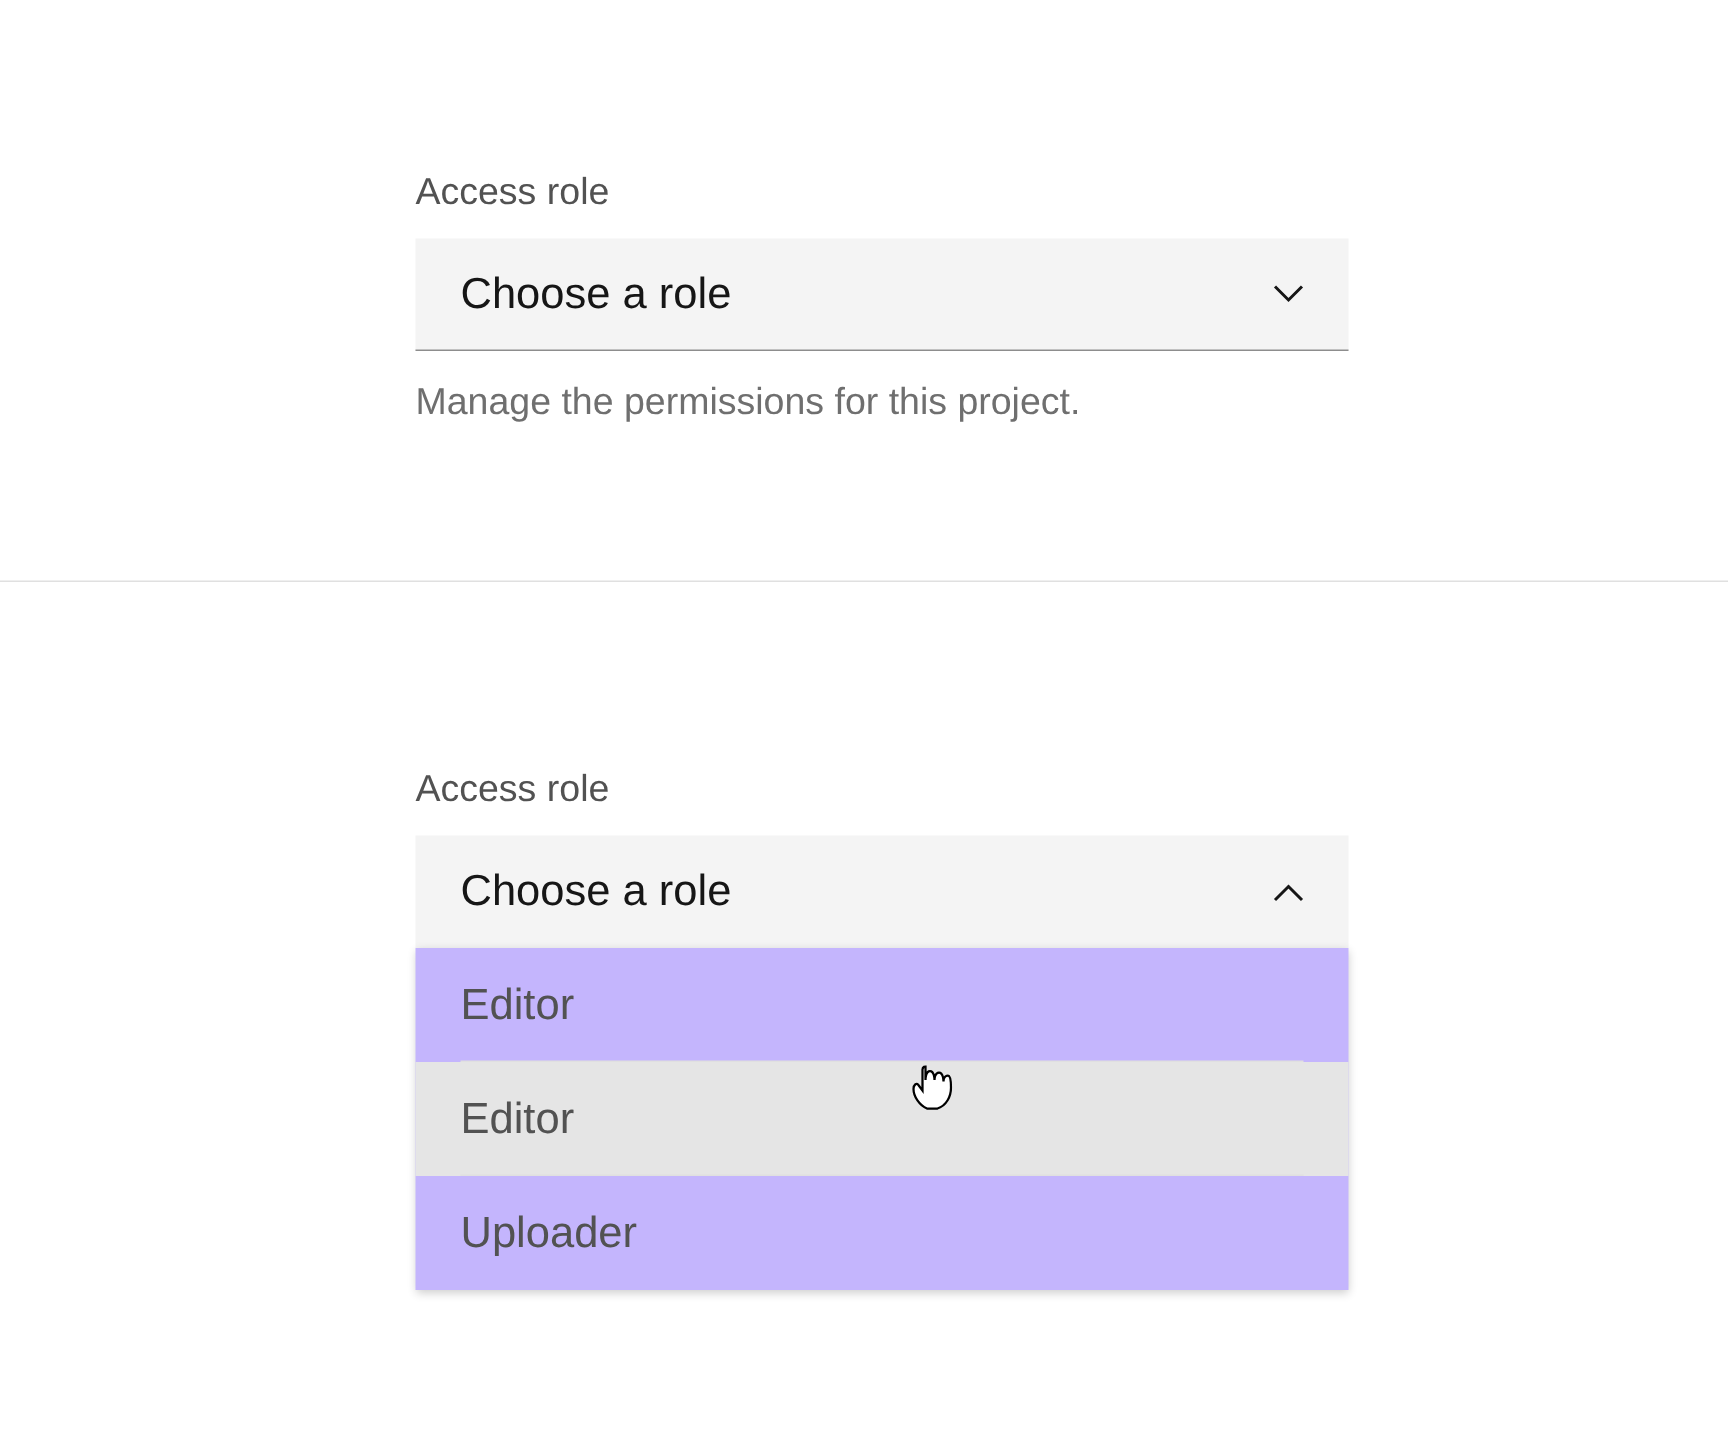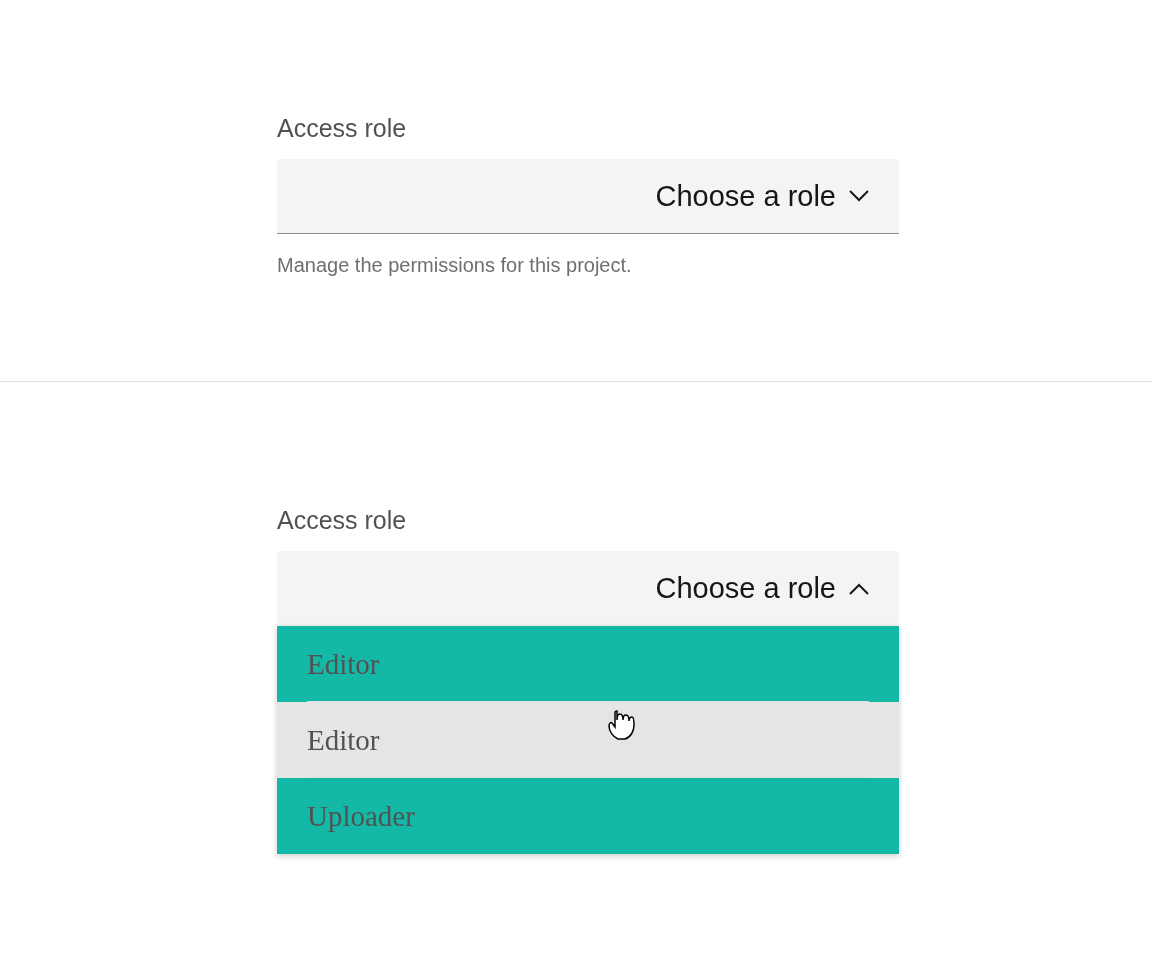--- a/index.html
+++ b/index.html
@@ -41,55 +41,54 @@
       font-weight: 400;
     }
     .dropdown-button {
       width: 100%;
       height: 75px;
       background: #f4f4f4;
       border: none;
       border-bottom: 1px solid #8d8d8d;
       display: flex;
       align-items: center;
-      justify-content: flex-end;
+      justify-content: space-between;
       padding: 0 30px;
       cursor: pointer;
       gap: 13px;
     }
     .dropdown-button-open {
       border-bottom: none;
     }
     .dropdown-text {
       font-size: 29px;
       color: #161616;
       font-weight: 400;
     }
     .dropdown-helper {
-      font-size: 20px;
+      font-size: 25px;
       color: #6f6f6f;
       margin-top: 20px;
       font-weight: 400;
     }
     .chevron {
       width: 20px;
       height: 12px;
       display: flex;
       align-items: center;
       justify-content: center;
     }
     .chevron svg {
       width: 20px;
       height: 12px;
     }
     .dropdown-menu {
       width: 100%;
-      background: #14b8a6;
+      background: #c4b5fd;
       box-shadow: 0 2px 6px rgba(0,0,0,0.2);
-      font-family: Liberation Serif, serif;
     }
     .dropdown-option {
       height: 76px;
       display: flex;
       align-items: center;
       padding: 0 30px;
       cursor: pointer;
       position: relative;
     }
     .dropdown-option-text {

